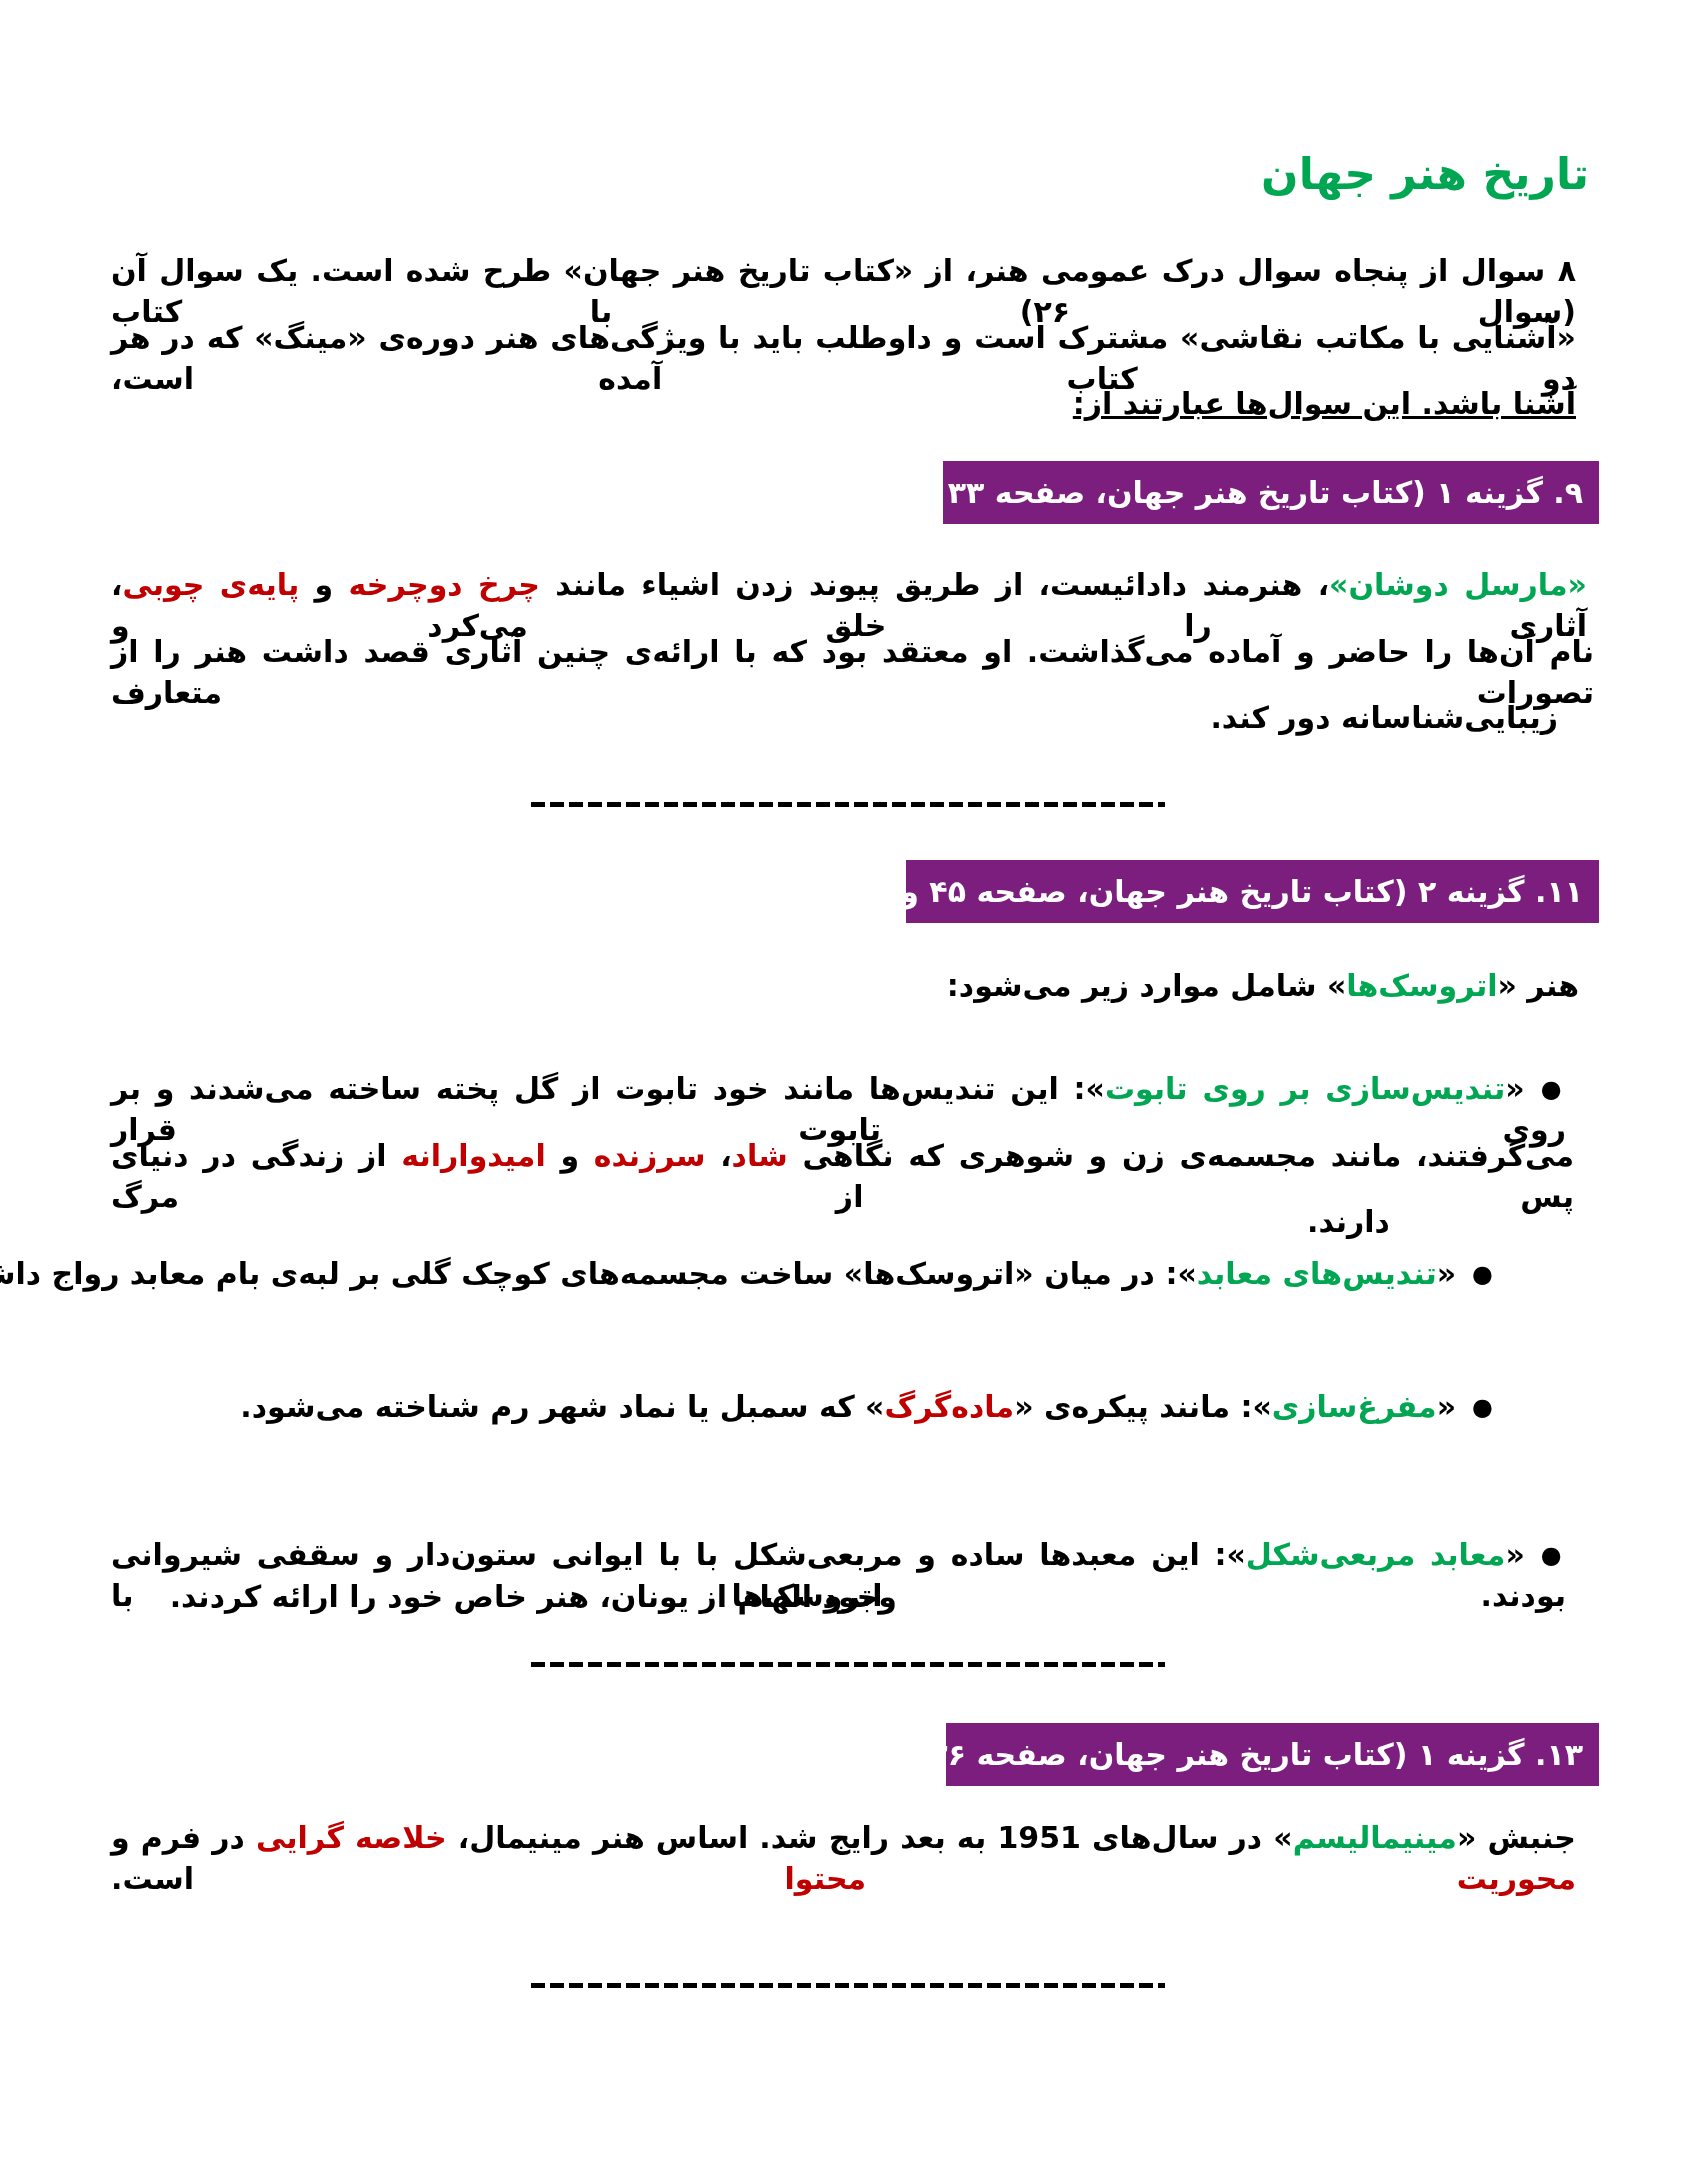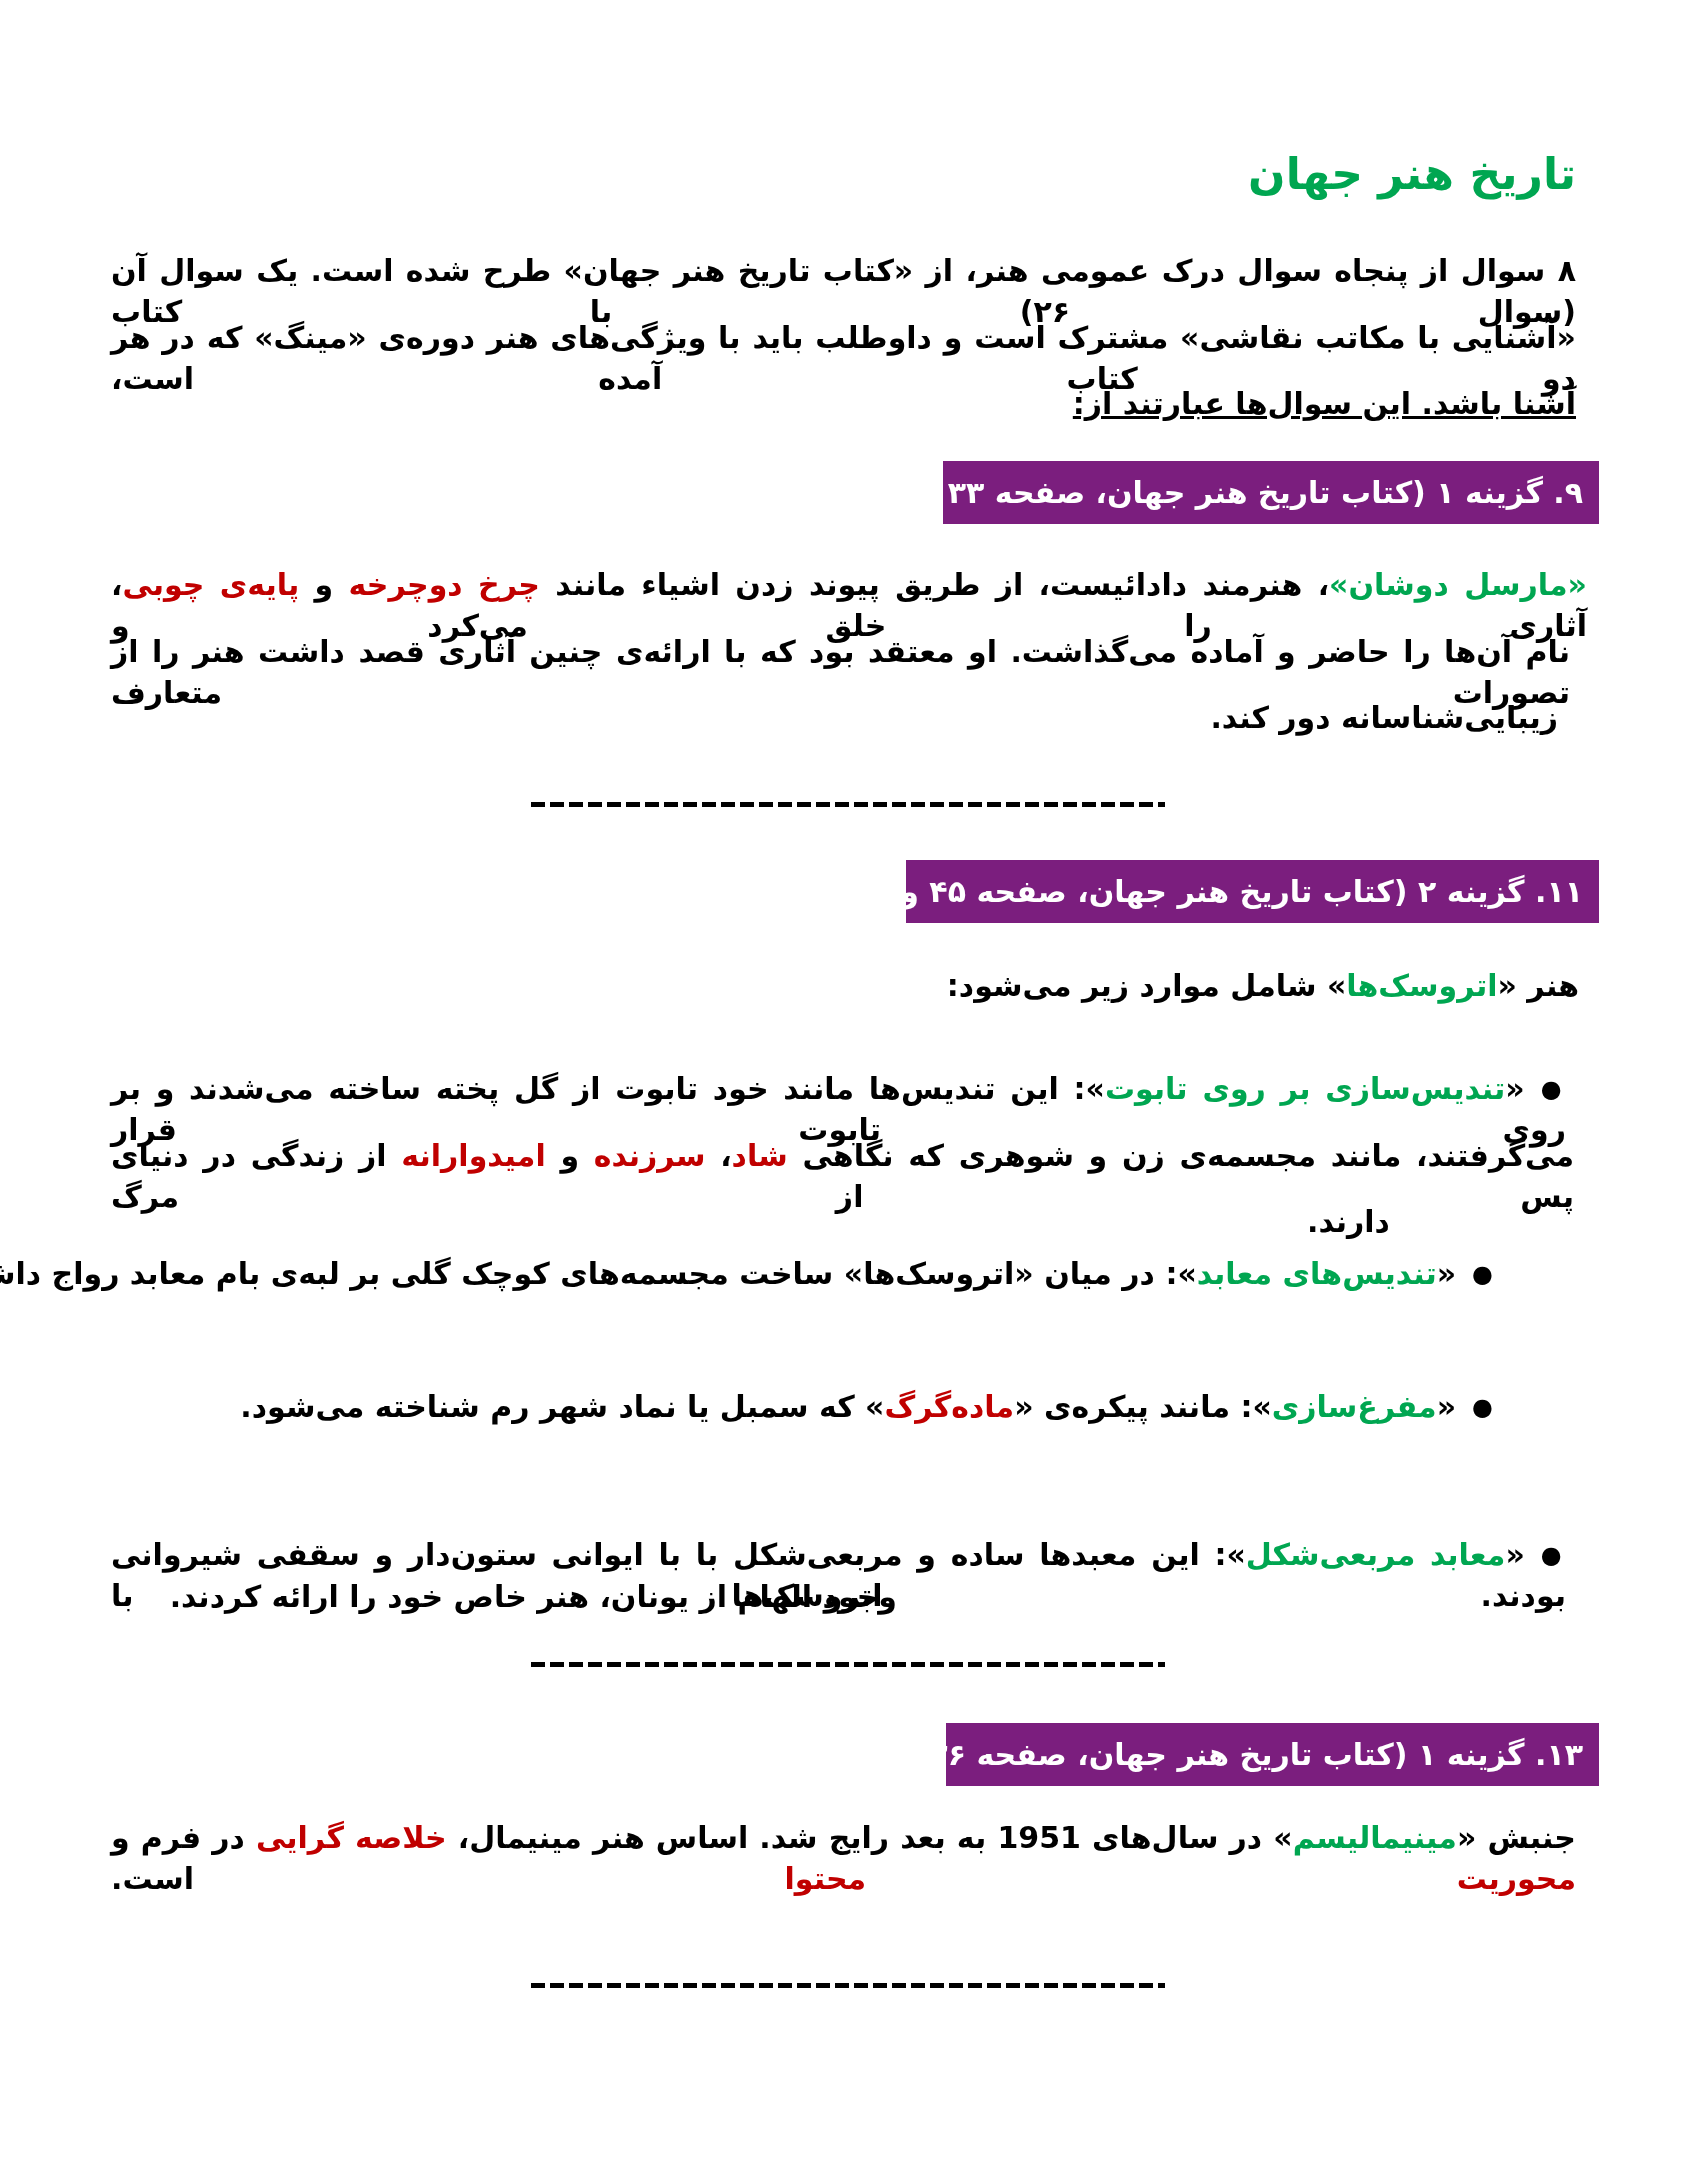--- a/index.html
+++ b/index.html
@@ -53,32 +53,32 @@
     font-size:24px;
     margin-left:16px;
     vertical-align:2px;
   }
 </style>
 </head>
 <body>
 
 <div id="canvas">
 
-  <div class="page-title" style="top:145px;right:107px;">تاریخ هنر جهان</div>
+  <div class="page-title" style="top:145px;right:94px;">تاریخ هنر جهان</div>
 
   <div class="line just" style="top:251px;left:111px;right:107px;">۸ سوال از پنجاه سوال درک عمومی هنر، از «کتاب تاریخ هنر جهان» طرح شده است. یک سوال آن (سوال ۲۶) با کتاب</div>
   <div class="line just" style="top:318px;left:111px;right:107px;">«آشنایی با مکاتب نقاشی» مشترک است و داوطلب باید با ویژگی‌های هنر دوره‌ی «مینگ» که در هر دو کتاب آمده است،</div>
   <div class="line ralign" style="top:384px;right:107px;text-decoration:underline;">آشنا باشد. این سوال‌ها عبارتند از:</div>
 
   <div class="sec-header" style="top:461px;right:84px;width:656px;">
       <span>۹. گزینه ۱ (کتاب تاریخ هنر جهان، صفحه ۱۳۳)</span>
     </div>
 
   <div class="line just" style="top:565px;left:111px;right:96px;"><span class="green">«مارسل دوشان»</span><span>، هنرمند دادائیست، از طریق پیوند زدن اشیاء مانند </span><span class="red">چرخ دوچرخه</span><span> و </span><span class="red">پایه‌ی چوبی</span><span>، آثاری را خلق می‌کرد و</span></div>
-  <div class="line just" style="top:632px;left:111px;right:113px;">نام آن‌ها را حاضر و آماده می‌گذاشت. او معتقد بود که با ارائه‌ی چنین آثاری قصد داشت هنر را از تصورات متعارف</div>
+  <div class="line just" style="top:632px;left:111px;right:89px;">نام آن‌ها را حاضر و آماده می‌گذاشت. او معتقد بود که با ارائه‌ی چنین آثاری قصد داشت هنر را از تصورات متعارف</div>
   <div class="line ralign" style="top:698px;right:125px;">زیبایی‌شناسانه دور کند.</div>
 
   <div class="dash-sep" style="top:802px;left:531px;"></div>
 
   <div class="sec-header" style="top:860px;right:84px;width:693px;">
       <span>۱۱. گزینه ۲ (کتاب تاریخ هنر جهان، صفحه ۴۵ و ۴۶)</span>
     </div>
 
   <div class="line ralign" style="top:966px;right:104px;"><span>هنر «</span><span class="green">اتروسک‌ها</span><span>» شامل موارد زیر می‌شود:</span></div>
 

